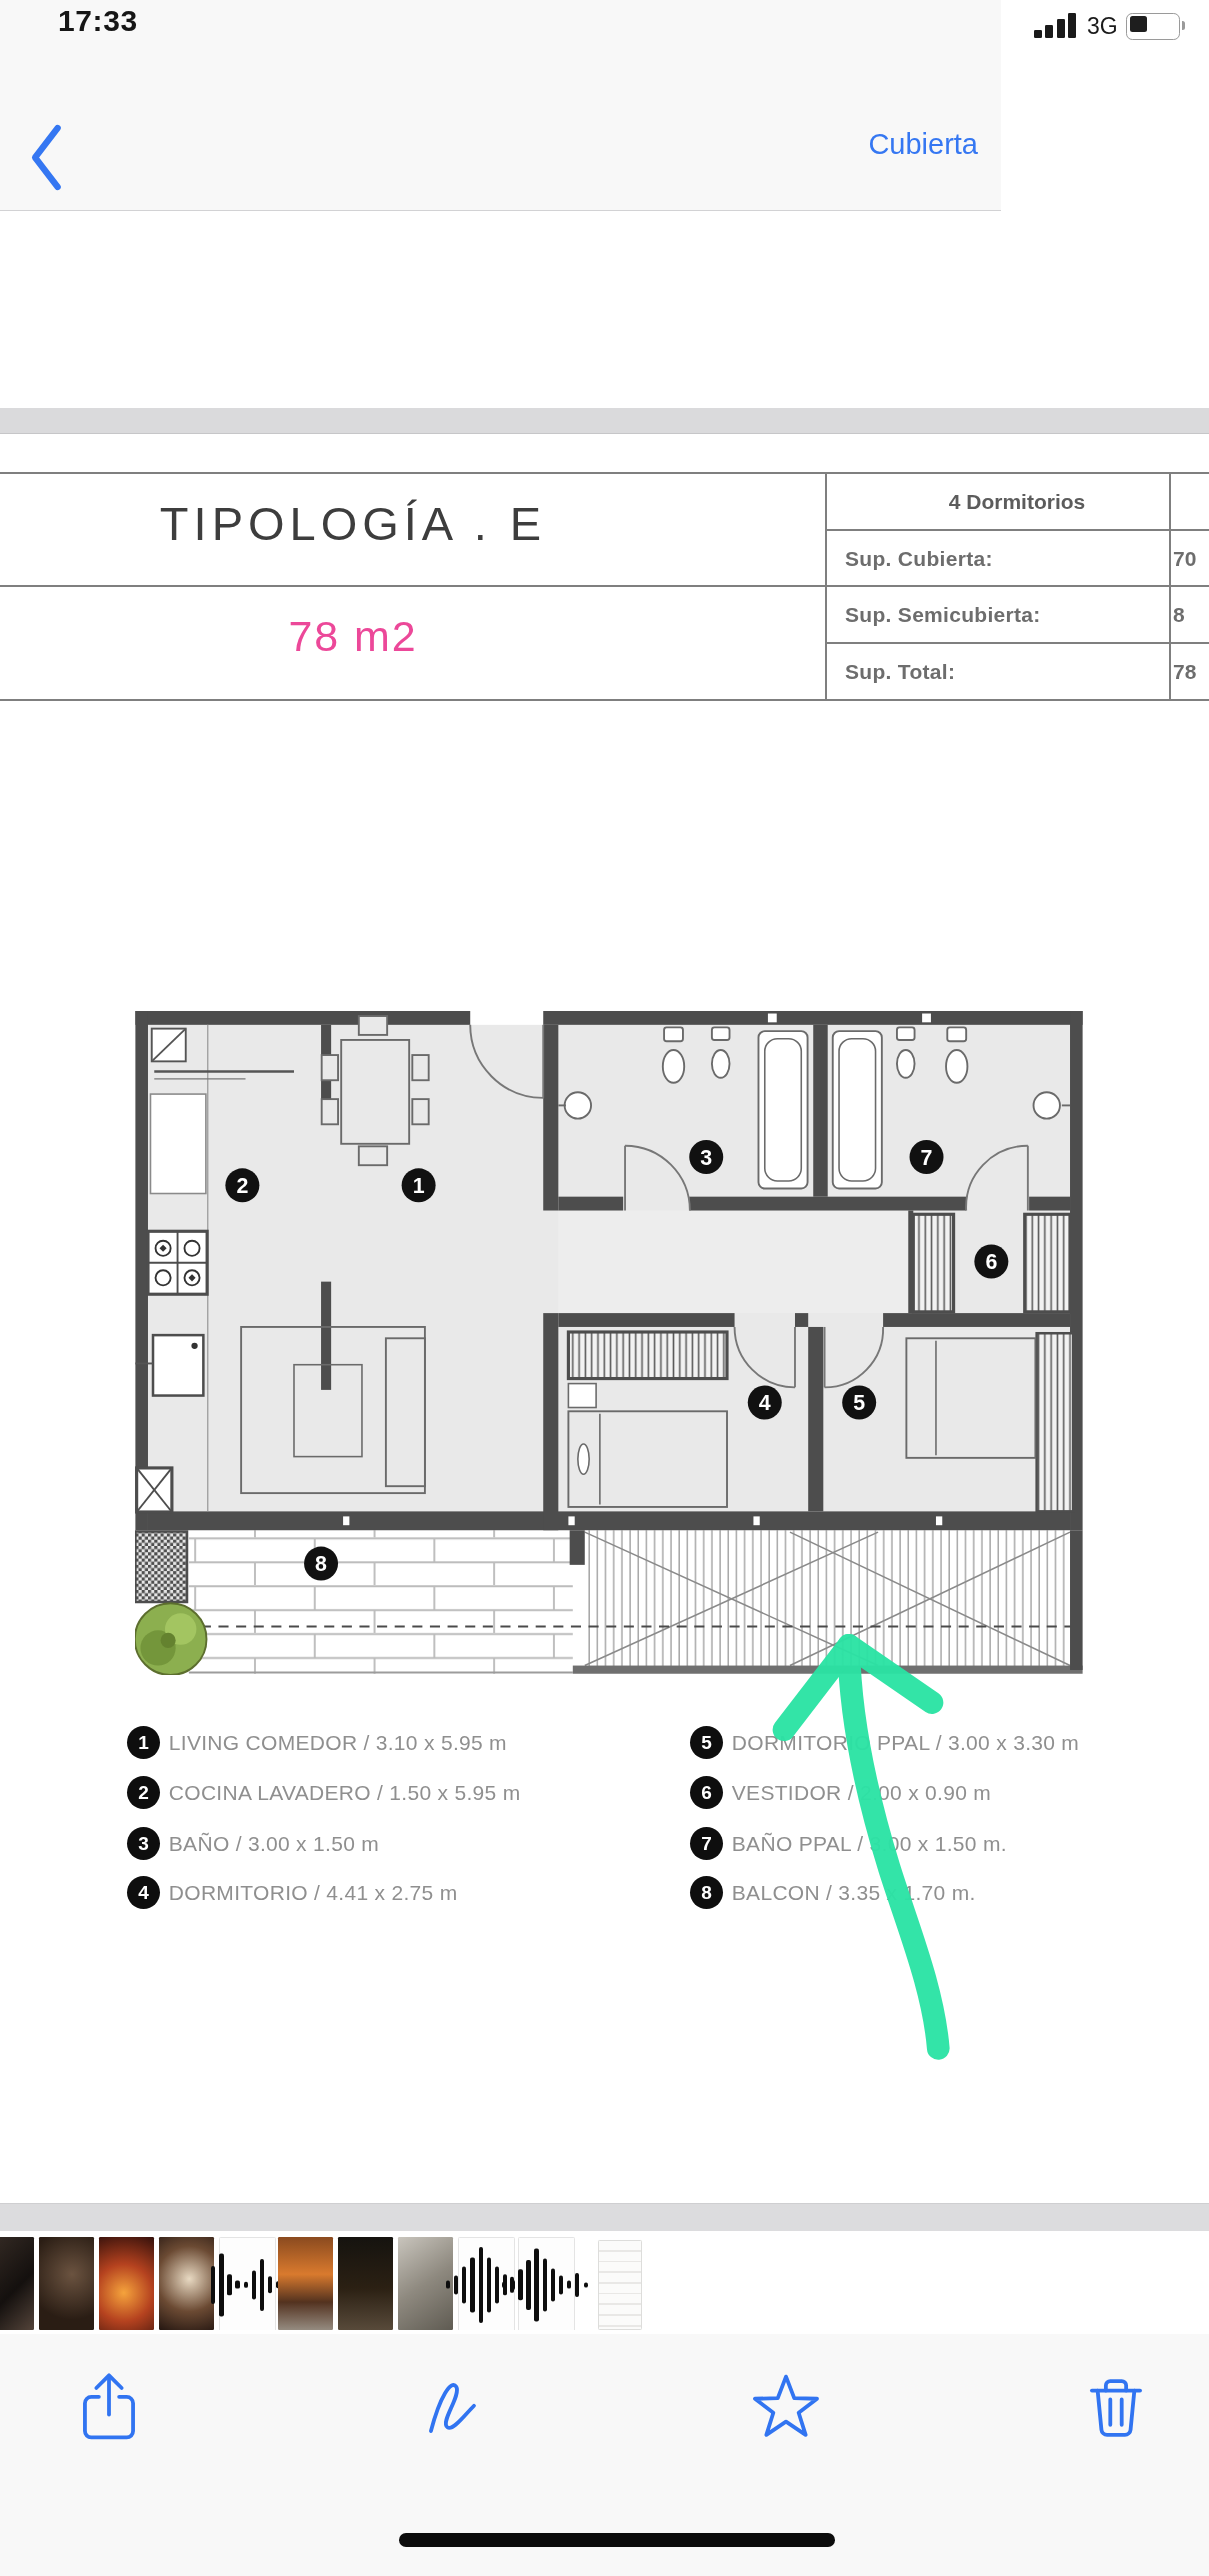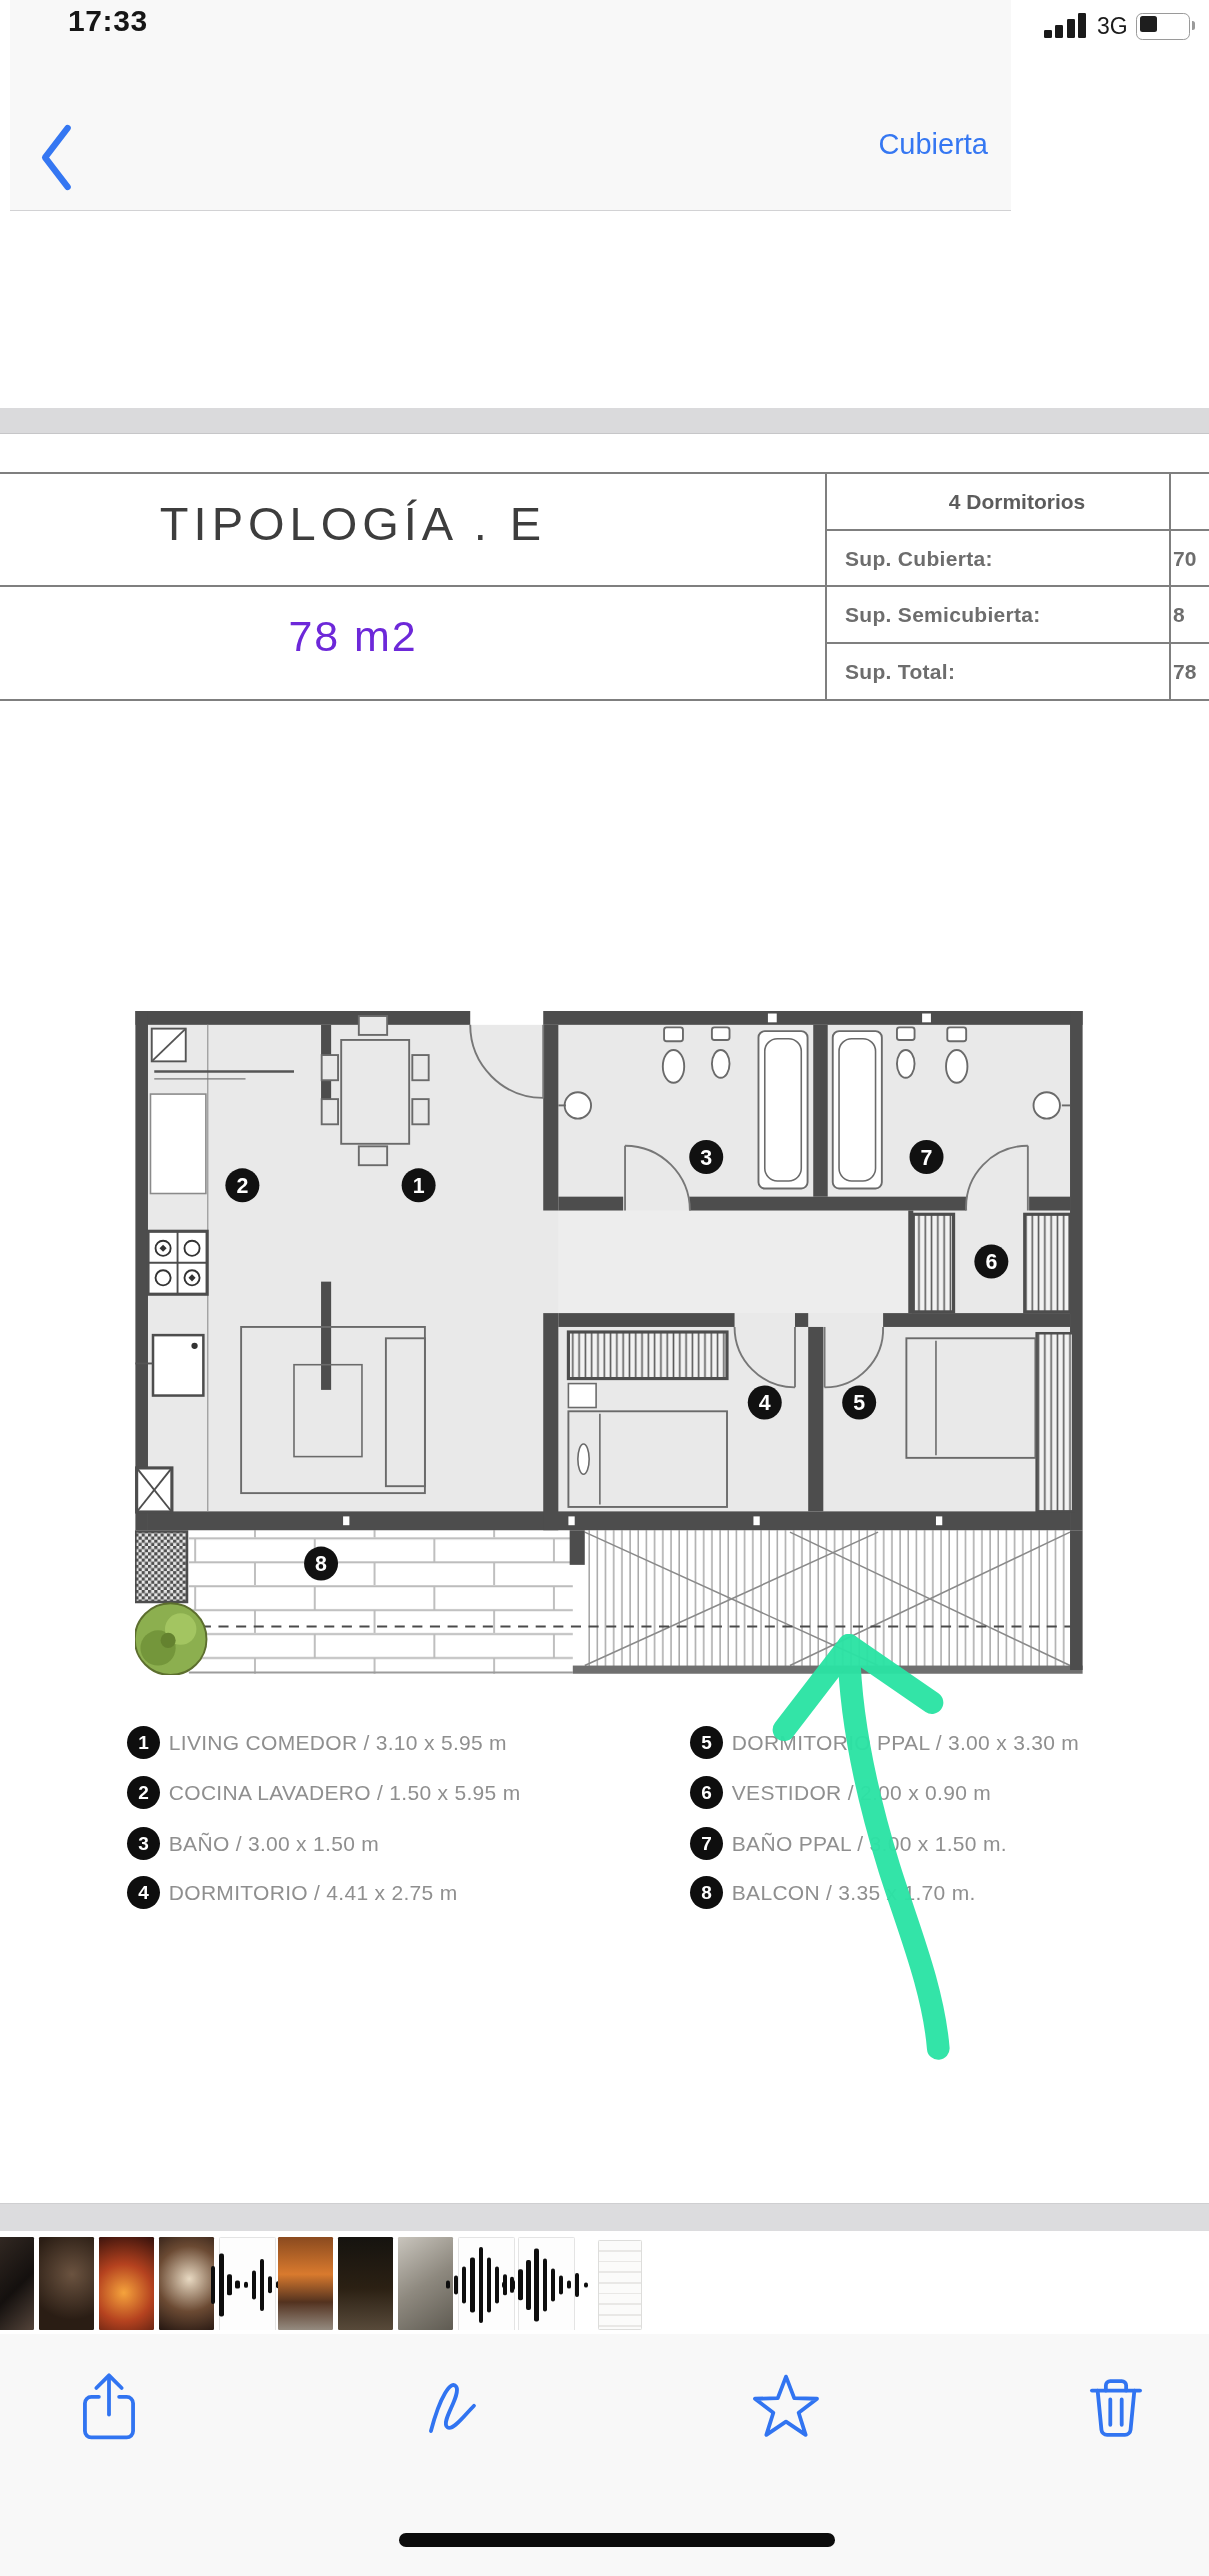--- a/index.html
+++ b/index.html
@@ -1,38 +1,38 @@
 <!DOCTYPE html>
 <html style="font-size:10px"><head>
 <meta charset="utf-8">
 <style>
   html,body{margin:0;padding:0;background:#fff;}
   body{width:1209px;height:2576px;position:relative;overflow:hidden;
        font-family:"Liberation Sans", sans-serif;}
   .abs{position:absolute;}
   
   #top-chrome{left:0;top:0;width:1001px;height:210px;background:#f8f8f8;
-    border-bottom:1.3px solid #d2d2d4;margin-left:10px;}
+    border-bottom:1.3px solid #d2d2d4;}
   #status-time{left:58px;top:3.8px;font-size:30px;font-weight:600;color:#161616;letter-spacing:0.6px;}
   .sig-bar{position:absolute;background:#1a1a1a;border-radius:1.3px;bottom:0;}
   #signal{left:1034px;top:11.3px;width:45px;height:26.5px;}
   #net-label{left:1087px;top:12.6px;font-size:23px;color:#1a1a1a;}
   #battery{left:1126px;top:12.6px;width:52px;height:25px;border:1.9px solid #9a9a9a;border-radius:6.3px;}
   #battery .fill{position:absolute;left:2.5px;top:2.5px;width:34%;height:16.4px;background:#1e1e1e;border-radius:2.5px;}
   #battery .cap{position:absolute;right:-6.3px;top:7.6px;width:3.1px;height:8.8px;background:#9a9a9a;border-radius:0 2.5px 2.5px 0;}
   
   #nav-title{left:0;top:118px;width:1209px;text-align:center;font-size:26.5px;font-weight:500;color:#111;}
   #nav-sub{left:0;top:154px;width:1209px;text-align:center;font-size:20px;color:#242424;}
   #nav-action{right:23px;top:128px;font-size:29px;color:#3577f2;}
   #back-btn{left:25px;top:123px;width:44px;height:69px;}
   
   #gray-band{left:0;top:408px;width:1209px;height:25px;background:#dadadc;border-bottom:1.3px solid #c6c6c8;}
   .tline{position:absolute;background:#7f7f7f;}
   #typ-title{left:38px;top:496px;width:630px;text-align:center;font-size:47px;color:#3d3d3d;letter-spacing:5px;}
-  #typ-area{left:38px;top:612px;width:630px;text-align:center;font-size:43px;color:#6d28d9;letter-spacing:1.9px;}
+  #typ-area{left:38px;top:612px;width:630px;text-align:center;font-size:43px;color:#ec4899;letter-spacing:1.9px;}
   .trow-label{position:absolute;left:845px;font-size:21px;font-weight:600;color:#6d6d6d;letter-spacing:0.3px;}
   .trow-value{position:absolute;font-size:21px;font-weight:600;color:#6d6d6d;left:1173px;width:82px;}
   #tbl-header{left:825px;top:490px;width:384px;text-align:center;font-size:21px;font-weight:600;color:#5c5c5c;}
   
   .leg-row{position:absolute;height:33px;white-space:nowrap;}
   .leg-num{display:inline-block;width:33px;height:33px;border-radius:50%;background:#0e0e0e;color:#fff;
      font-size:19px;font-weight:700;text-align:center;line-height:33px;vertical-align:middle;}
   .leg-txt{font-size:21px;color:#8f8f8f;letter-spacing:0.3px;margin-left:8.8px;vertical-align:middle;}
   
   #band2{left:0;top:2203px;width:1209px;height:26.5px;background:#dcdcde;border-top:1.3px solid #cfcfd1;}

